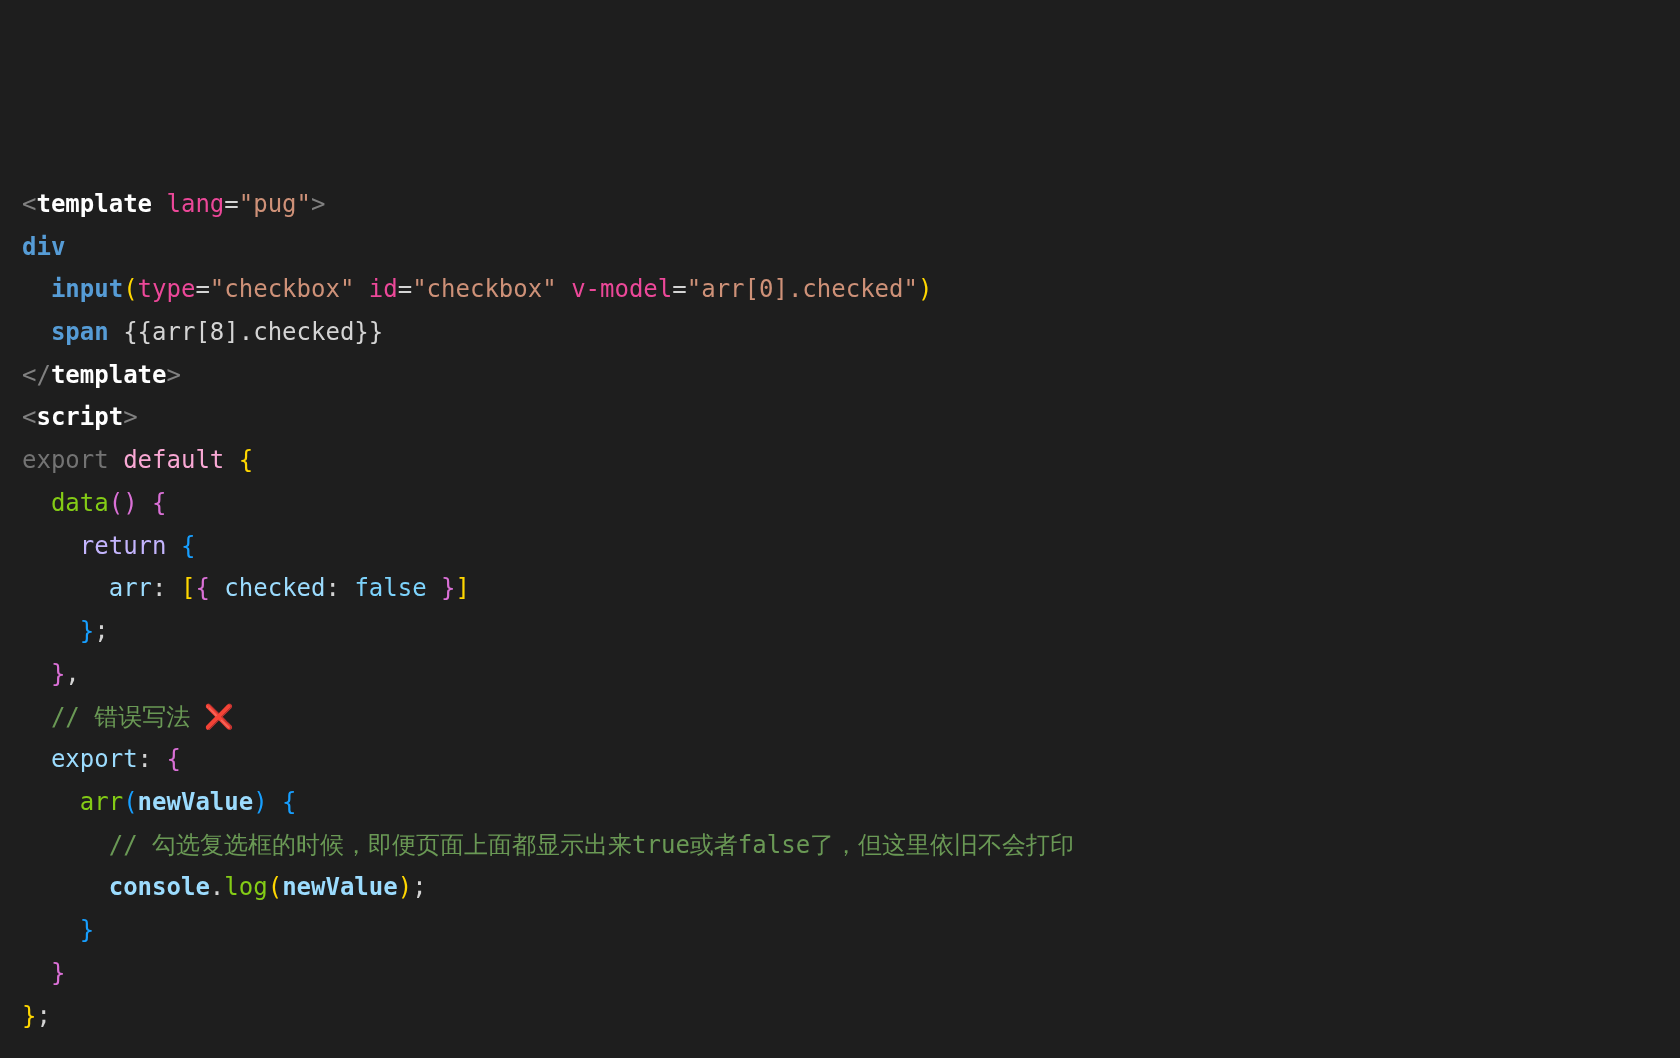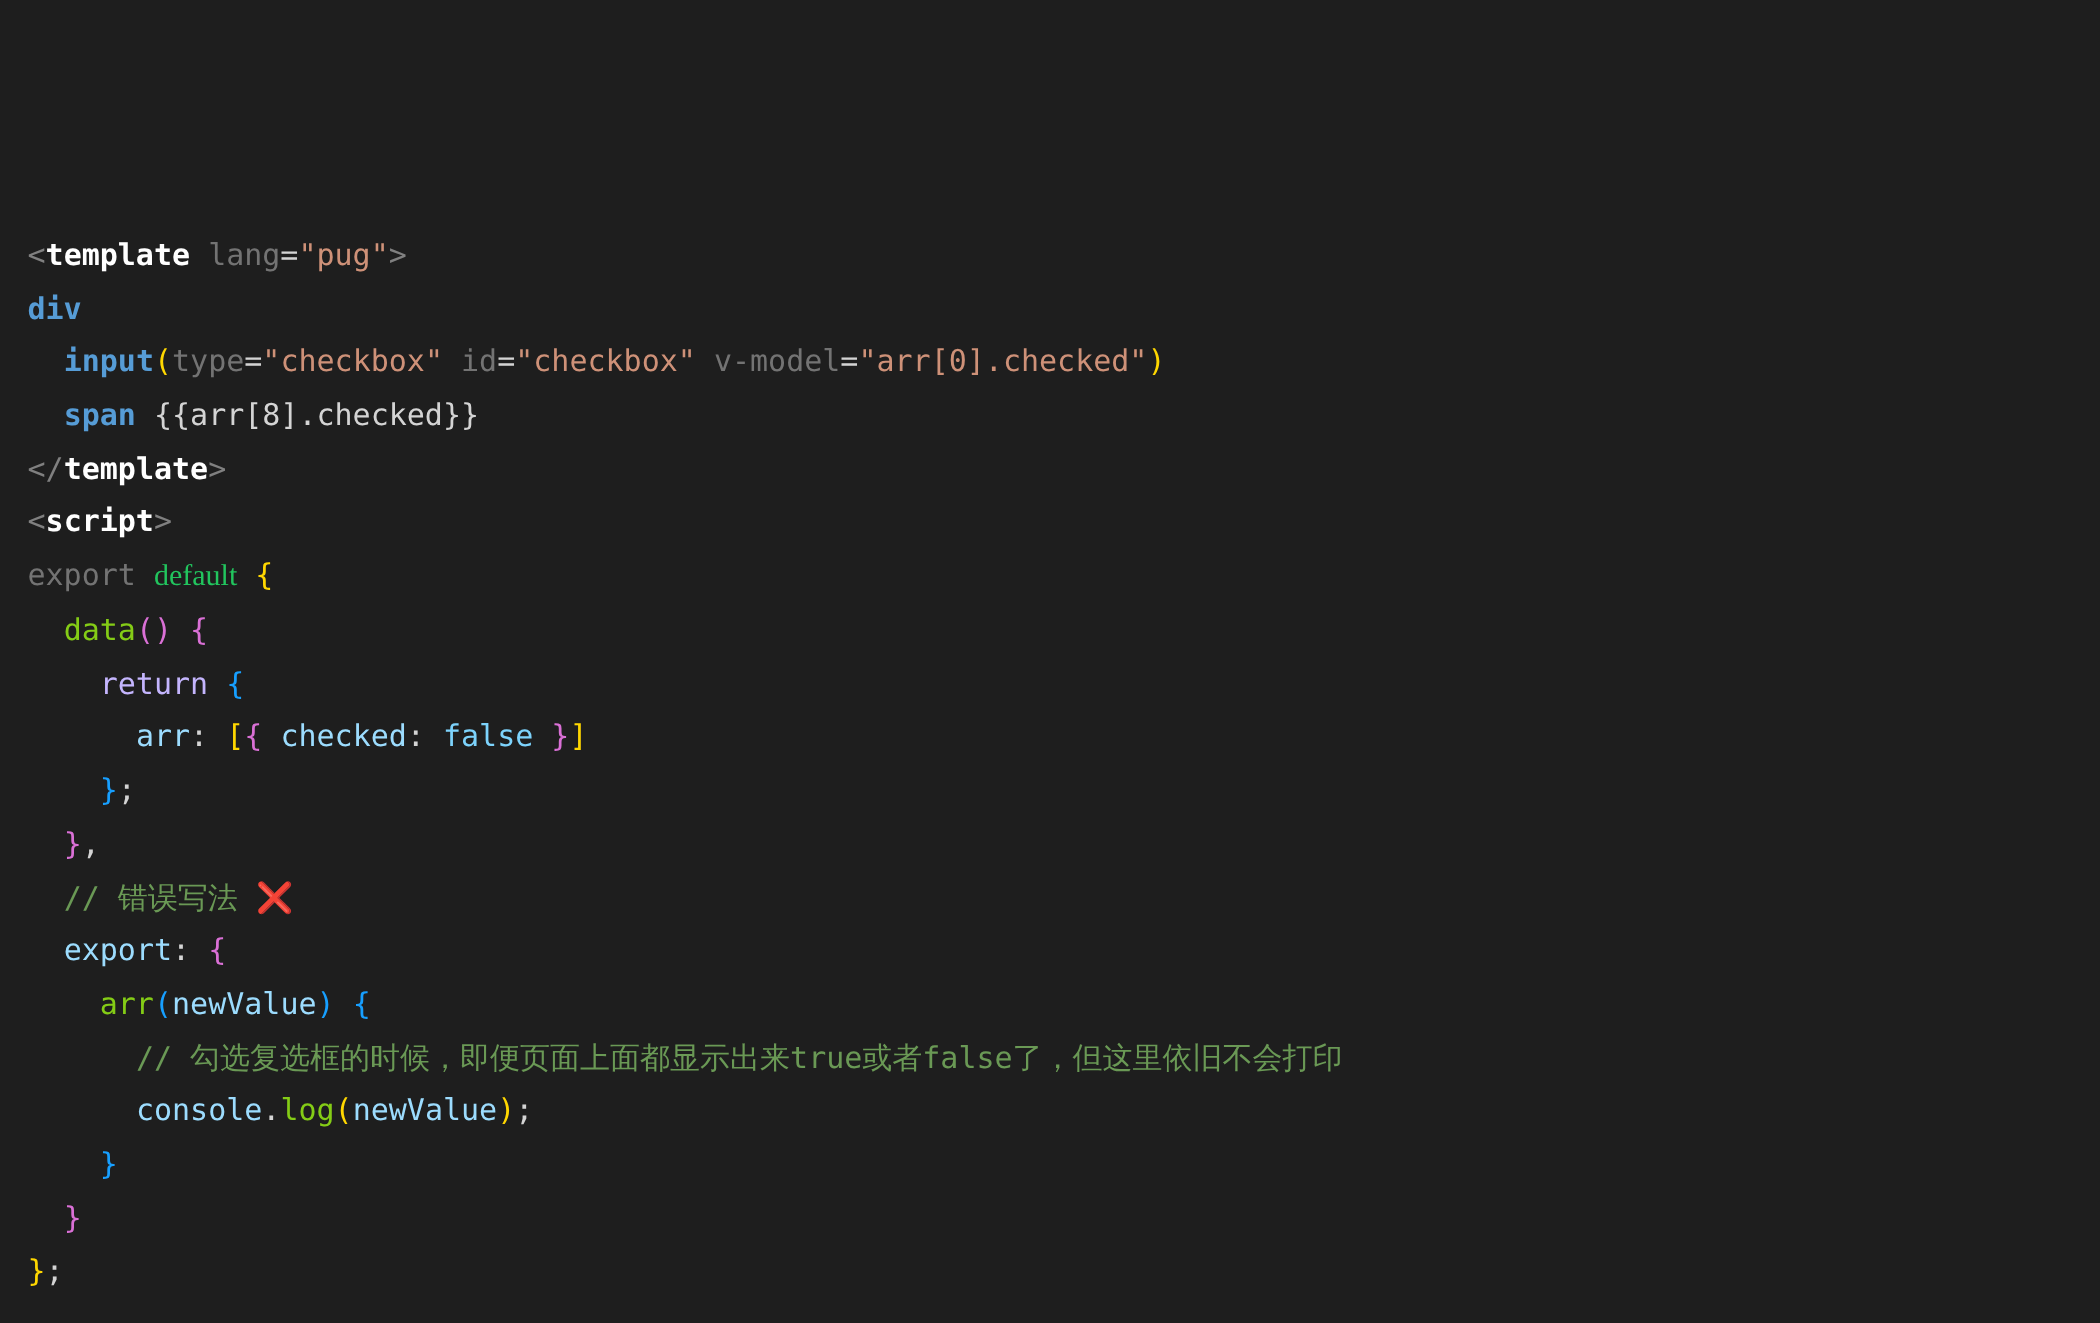--- a/index.html
+++ b/index.html
@@ -15,37 +15,37 @@
     color: #d4d4d4;
     padding: 12px 0;
     white-space: pre;
     overflow-x: auto;
   }
   .code {
     padding-left: 22px;
   }
   .tag { color: #808080; }
   .tag-name { color: #ffffff; font-weight: bold; }
-  .attr-name { color: #737373; }
+  .attr-name { color: #ec4899; }
   .attr-value { color: #ce9178; }
   .keyword-export { color: #737373; }
-  .keyword-default { color: #22c55e; font-family: Liberation Serif, serif; }
+  .keyword-default { color: #f9a8d4; }
   .keyword-return { color: #c4b5fd; }
   .method { color: #84cc16; }
   .property { color: #9cdcfe; }
   .brace-yellow { color: #ffd700; }
   .brace-purple { color: #da70d6; }
   .brace-blue { color: #179fff; }
   .paren-yellow { color: #ffd700; }
   .paren-purple { color: #da70d6; }
   .paren-blue { color: #179fff; }
   .punct { color: #d4d4d4; }
   .bool { color: #7dd3fc; }
   .comment { color: #6a9955; }
-  .var { color: #9cdcfe; }
+  .var { color: #9cdcfe; font-weight: bold; }
   .cross { color: #ff3333; font-weight: bold; }
   .pug-tag { color: #569cd6; font-weight: bold; }
   .pug-text { color: #d4d4d4; }
 </style>
 </head>
 <body>
 
 
 
 <div><div class="code"><span class="tag">&lt;</span><span class="tag-name">template</span> <span class="attr-name">lang</span><span class="punct">=</span><span class="attr-value">"pug"</span><span class="tag">&gt;</span>

